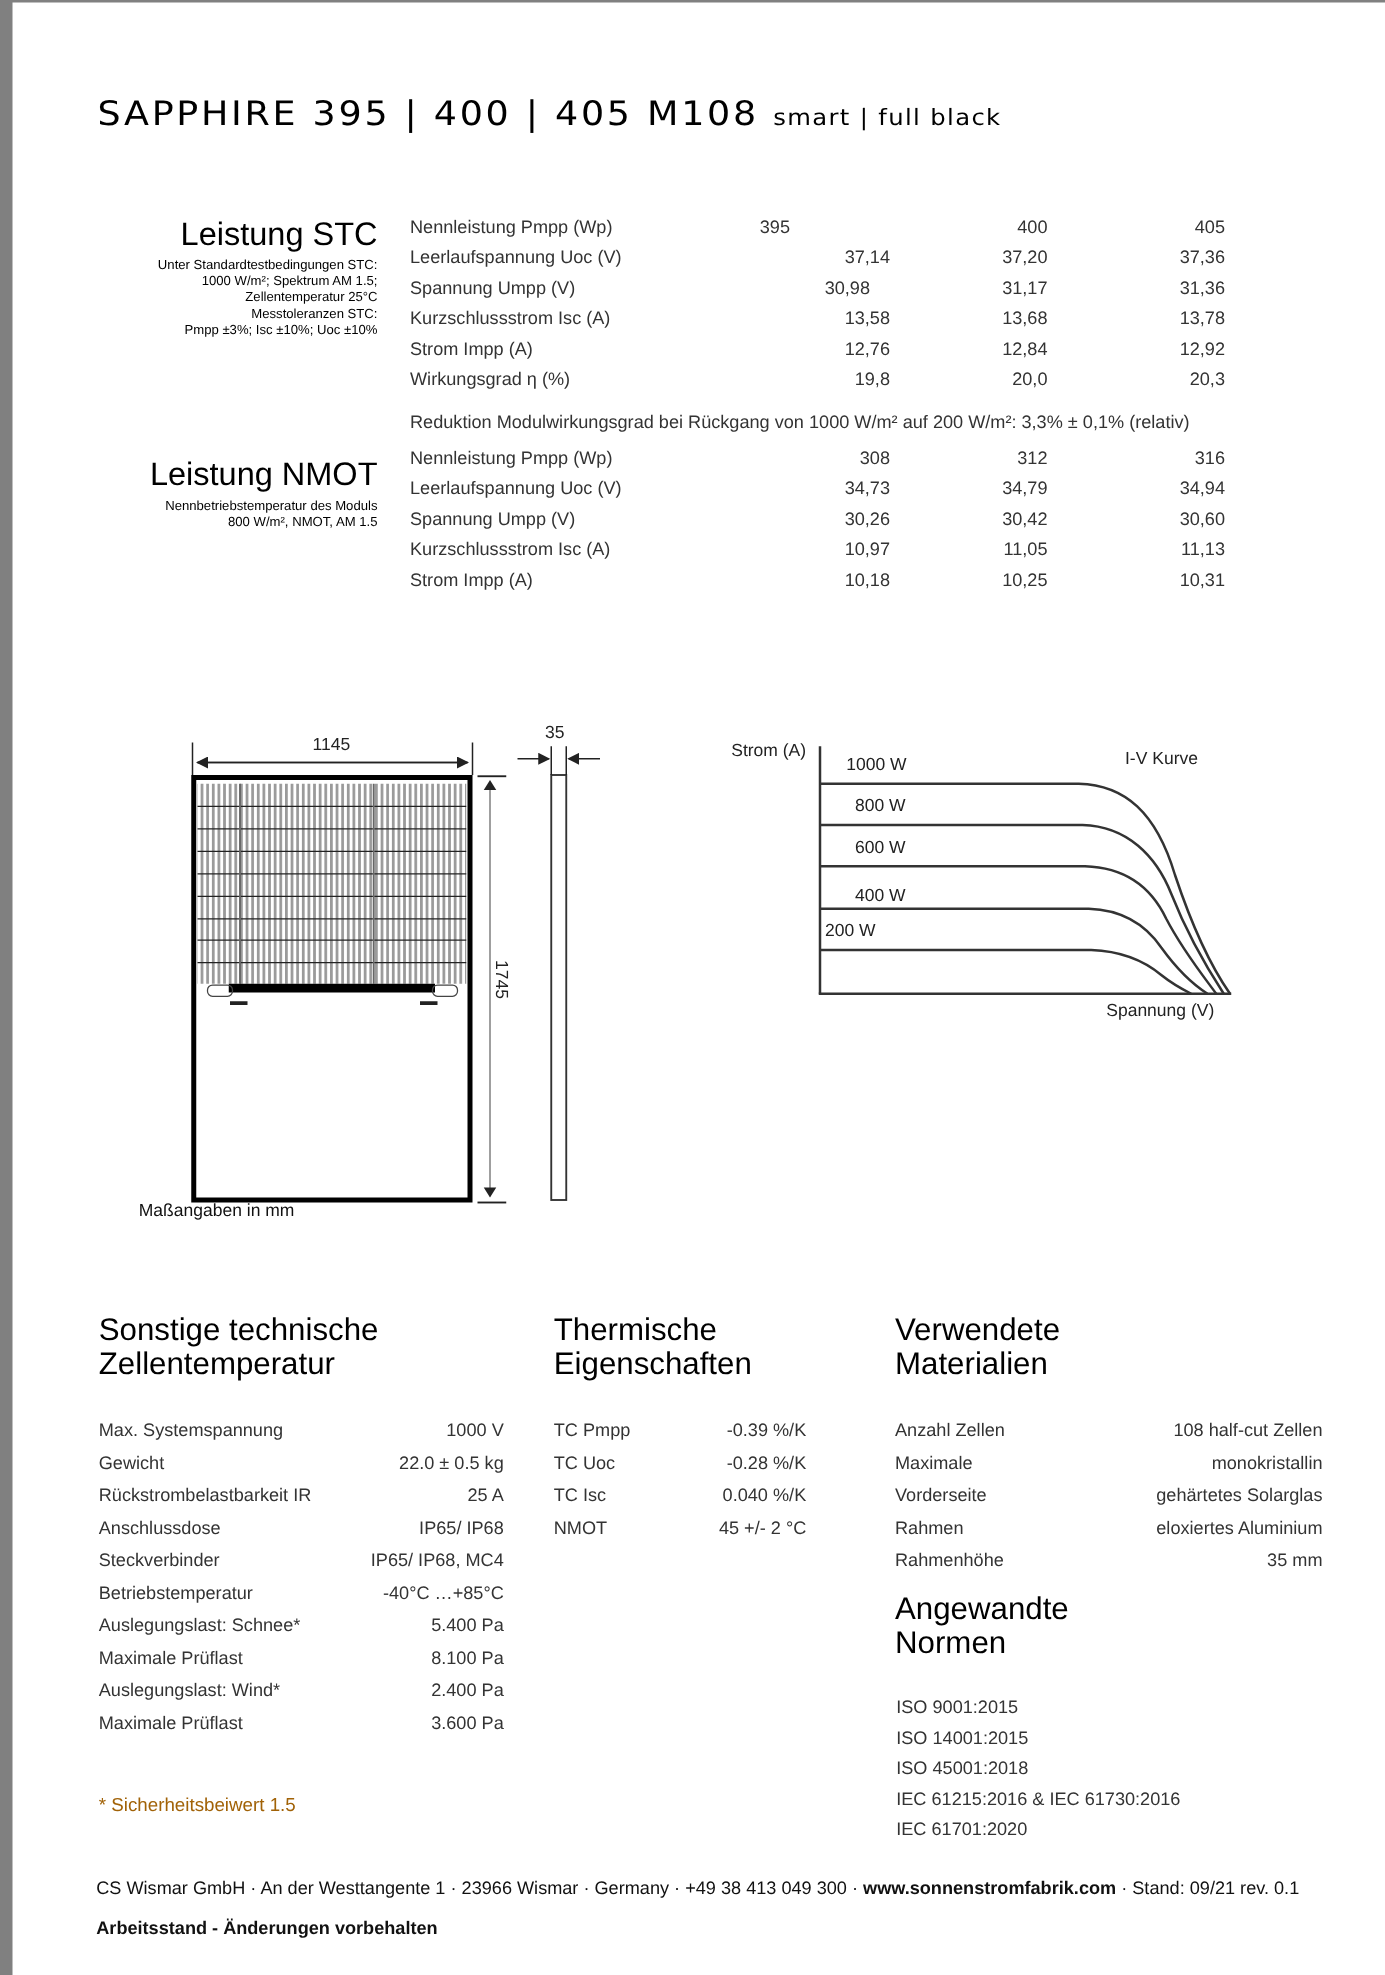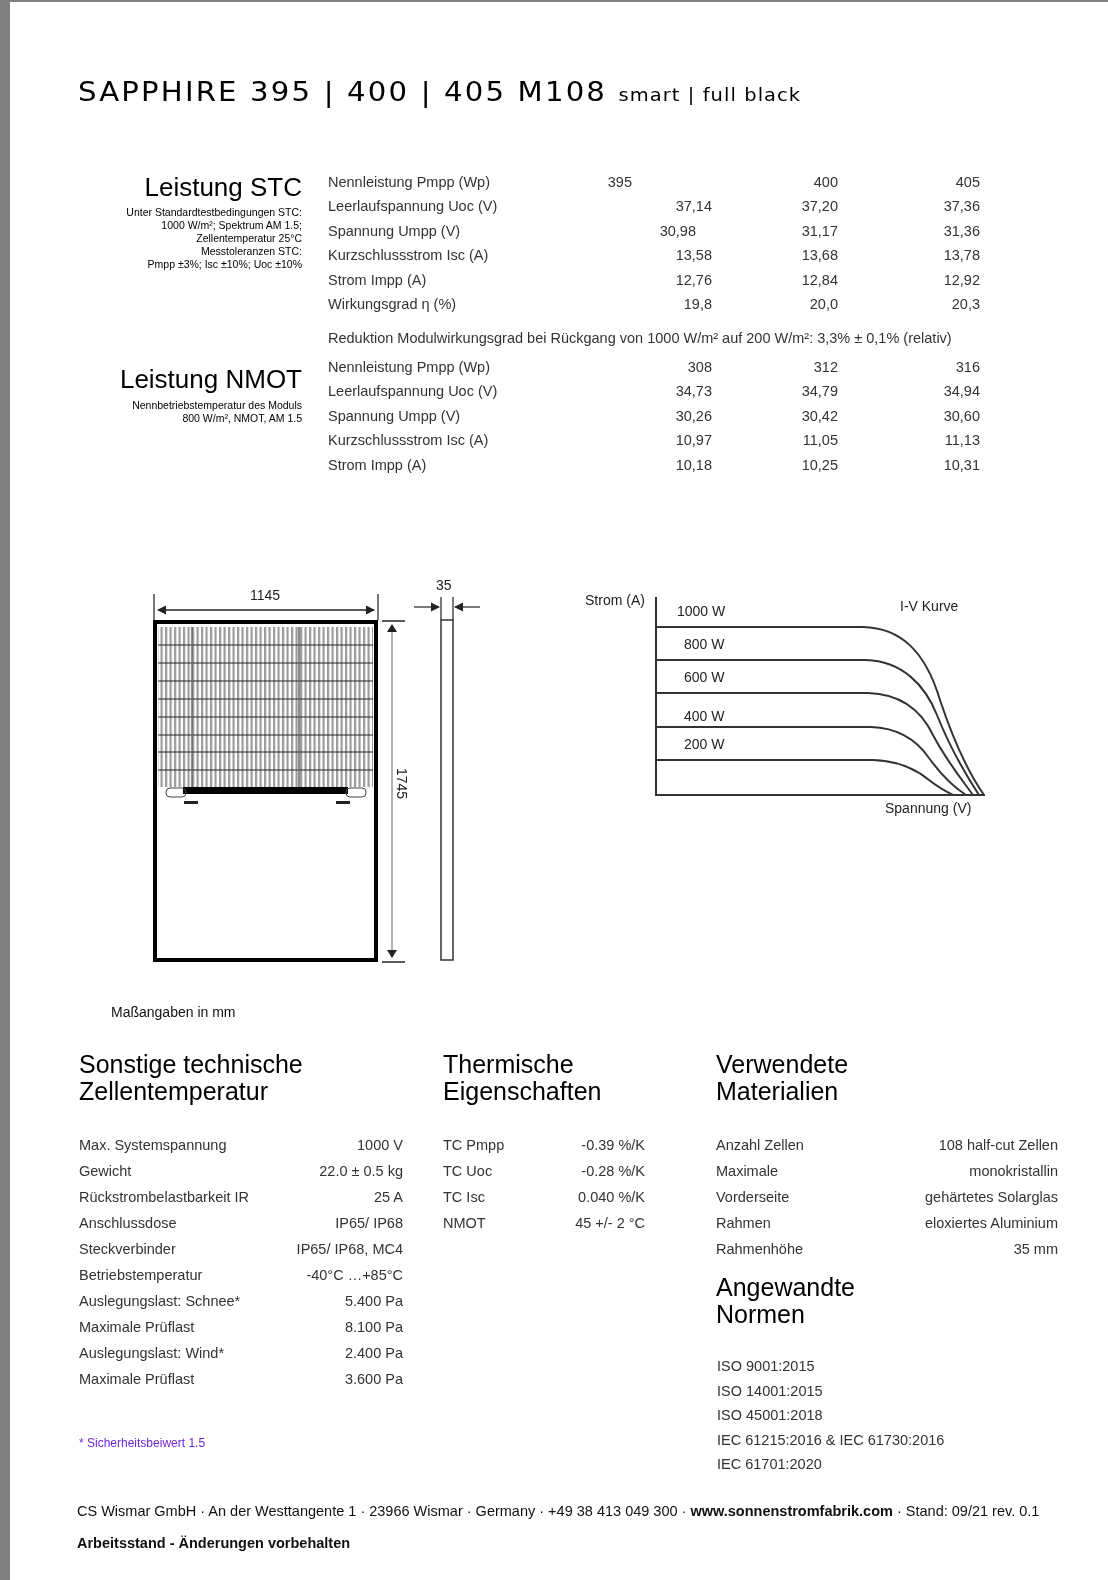--- a/index.html
+++ b/index.html
@@ -24,31 +24,31 @@
   .tbl { position:absolute; left:328px; font-size:14.5px; color:#333; }
   .tbl .row { position:relative; height:24.4px; line-height:24.4px; }
   .tbl .lbl { position:absolute; left:0; white-space:nowrap; }
   .tbl .v { position:absolute; text-align:right; width:80px; }
   .tbl .v1 { left:634px; transform:translateX(-100%); }
   .v1 { left:304px; } .v2 { left:430px; } .v3 { left:572px; }
 
   .note { position:absolute; left:328px; top:330px; font-size:14.5px; color:#333; white-space:nowrap; }
 
   .dim-label { position:absolute; font-size:14px; color:#222; }
-  .caption { position:absolute; left:111px; top:1004px; font-size:14px; color:#111; }
+  .caption { position:absolute; left:111px; top:960px; font-size:14px; color:#111; }
 
   .chart-svg { position:absolute; left:0; top:0; }
 
   .col-head { position:absolute; font-size:25px; line-height:27px; color:#000; }
   .spec { position:absolute; font-size:14.5px; color:#333; }
   .spec .row { position:relative; height:26px; line-height:26px; }
   .spec .k { position:absolute; left:0; white-space:nowrap; }
   .spec .val { position:absolute; right:0; white-space:nowrap; text-align:right; }
 
-  .footnote { position:absolute; left:79px; top:1436px; font-size:12px; color:#6d28d9; white-space:nowrap; }
+  .footnote { position:absolute; left:79px; top:1436px; font-size:15px; color:#a16207; white-space:nowrap; }
   .norm-list { position:absolute; left:717px; top:1354px; font-size:14.5px; color:#333; }
   .norm-list div { height:24.5px; line-height:24.5px; white-space:nowrap; }
 
   .footer { position:absolute; left:77px; top:1503px; font-size:14.5px; color:#111; white-space:nowrap; }
   .footer b { font-weight:bold; }
   .footer2 { position:absolute; left:77px; top:1535px; font-size:14.5px; font-weight:bold; color:#111; white-space:nowrap; }
 </style>
 </head>
 <body>
 
@@ -216,21 +216,21 @@
     <path d="M656,760 L873,760 C900,761 917,770 929,780 C939,788 947,792 953,795"></path>
   </g>
 </svg>
 <div class="dim-label" style="left:585px; top:592px;">Strom (A)</div>
 <div class="dim-label" style="left:885px; top:800px;">Spannung (V)</div>
 <div class="dim-label" style="left:900px; top:598px;">I-V Kurve</div>
 <div class="dim-label" style="left:677px; top:603px;">1000 W</div>
 <div class="dim-label" style="left:684px; top:636px;">800 W</div>
 <div class="dim-label" style="left:684px; top:669px;">600 W</div>
 <div class="dim-label" style="left:684px; top:708px;">400 W</div>
-<div class="dim-label" style="left:684px; top:736px;">200 W</div>
+<div class="dim-label" style="left:660px; top:736px;">200 W</div>
 
 <div class="col-head" style="left:79px; top:1051px;">
   <div>Sonstige technische</div>
   <div>Zellentemperatur</div>
 </div>
 <div class="spec" style="left:79px; top:1132px; width:324px;">
   <div class="row">
       <span class="k">Max. Systemspannung</span>
       <span class="val">1000 V</span>
     </div>

